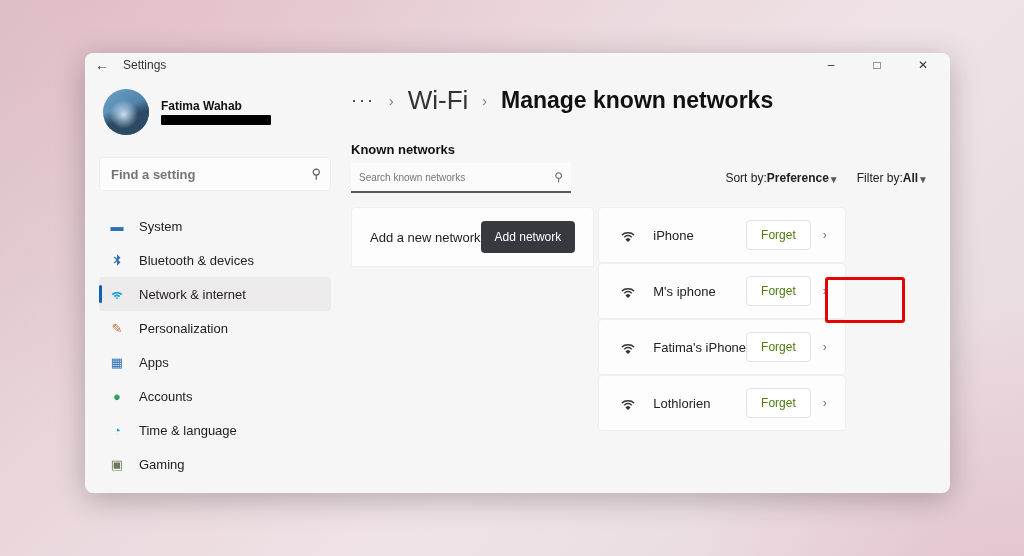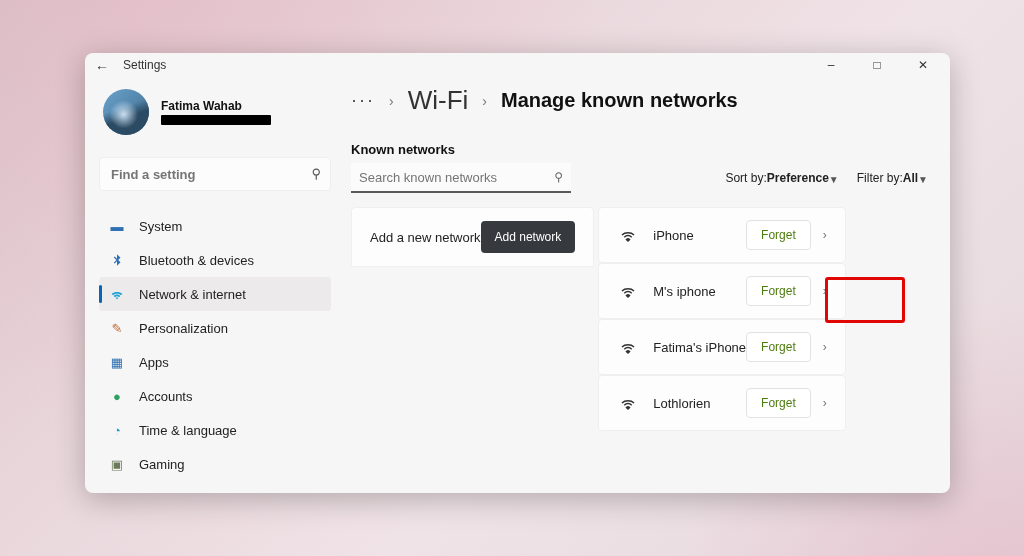--- a/index.html
+++ b/index.html
@@ -43,25 +43,25 @@
   .nav{margin-top:18px;display:flex;flex-direction:column;}
   .nav-item{display:flex;align-items:center;gap:14px;height:34px;padding:0 10px;border-radius:4px;font-size:13px;color:#222;cursor:pointer;}
   .nav-item.active{background:#eceaea;position:relative;}
   .nav-item.active::before{content:"";position:absolute;left:0;top:8px;bottom:8px;width:3px;background:#0a63b5;border-radius:2px;}
   .nav-icon{width:16px;display:flex;justify-content:center;}
   .content{flex:1;padding:4px 22px 0 6px;overflow:hidden;}
   .breadcrumb{display:flex;align-items:center;gap:14px;margin-top:4px;color:#111;}
   .bc-more{font-size:18px;letter-spacing:2px;color:#444;cursor:pointer;}
   .bc-chev{color:#777;font-size:14px;}
   .bc-item{font-size:26px;color:#333;cursor:pointer;}
-  .bc-current{font-size:20px;font-weight:600;color:#111;}
+  .bc-current{font-size:23px;font-weight:600;color:#111;}
   .section-label{margin-top:26px;font-size:13px;font-weight:600;color:#111;}
   .filter-row{display:flex;align-items:center;gap:18px;margin-top:6px;}
   .search-net{position:relative;width:220px;}
-  .search-net input{width:100%;height:30px;border:none;border-bottom:2px solid #5a5a5a;background:#fbfbfb;padding:0 28px 0 8px;font-size:13px;color:#888;}
+  .search-net input{width:100%;height:30px;border:none;border-bottom:2px solid #5a5a5a;background:#fbfbfb;padding:0 28px 0 8px;font-size:10px;color:#888;}
   .search-net .mag{position:absolute;right:8px;top:7px;font-size:12px;color:#666;}
   .filter-spacer{flex:1;}
   .sort,.filter{font-size:12px;color:#222;cursor:pointer;display:flex;align-items:flex-end;}
   .sort b,.filter b{font-weight:600;}
   .chev{font-size:10px;color:#555;}
   .cards{margin-top:14px;display:flex;flex-direction:row;gap:4px;}
   .card{background:#fdfdfd;border-radius:4px;padding:0 18px;display:flex;align-items:center;height:56px;border:1px solid #f0eeee;}
   .card.first{height:60px;border-radius:4px 4px 0 0;}
   .card-label{font-size:13px;color:#222;}
   .card .spacer{flex:1;}

